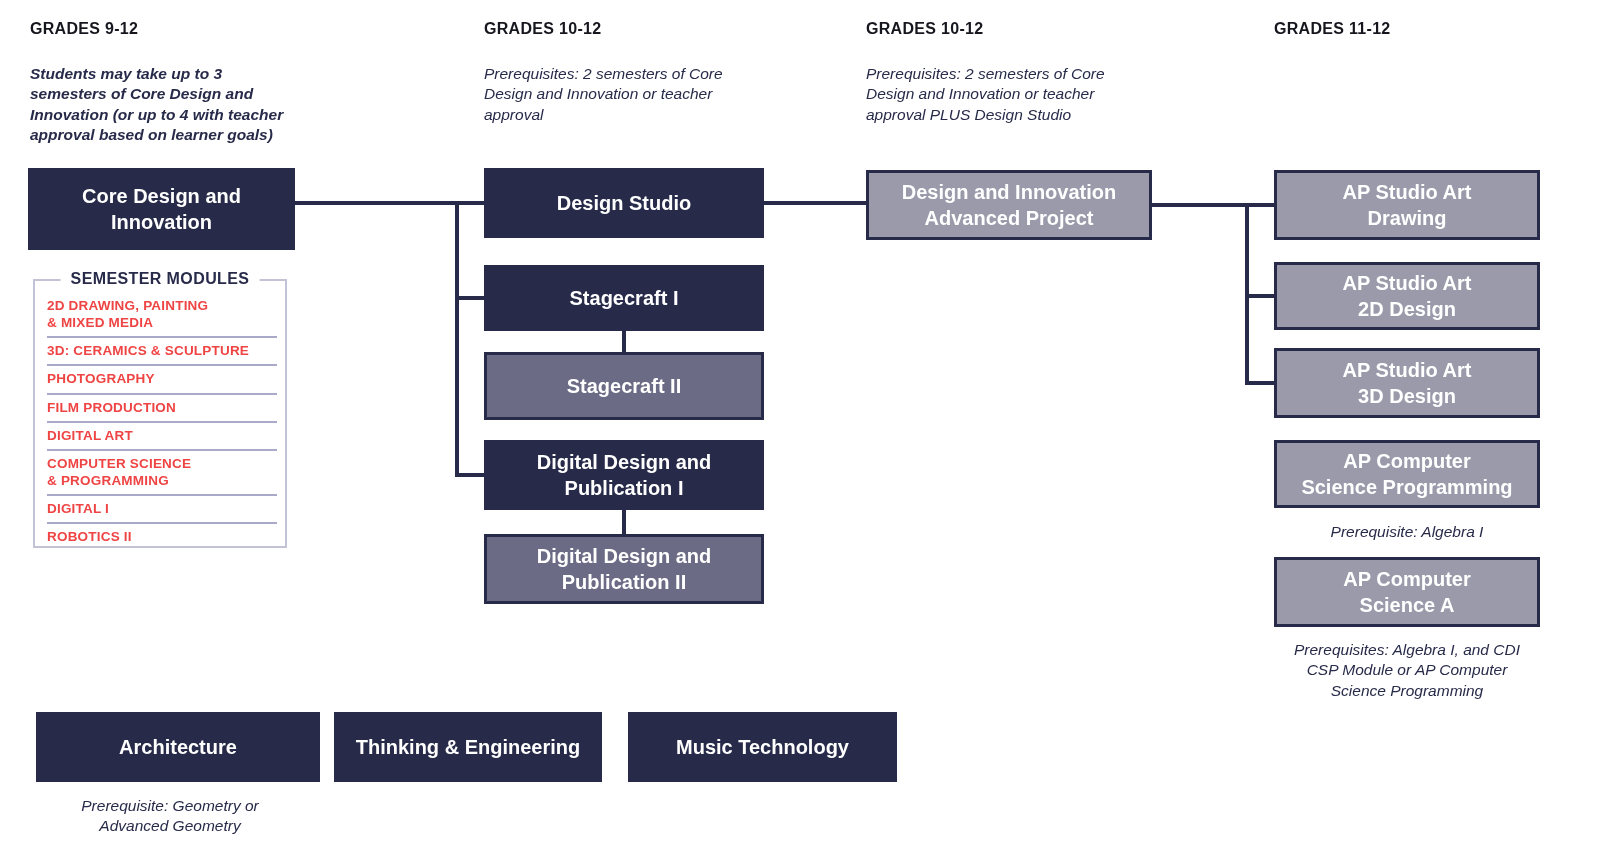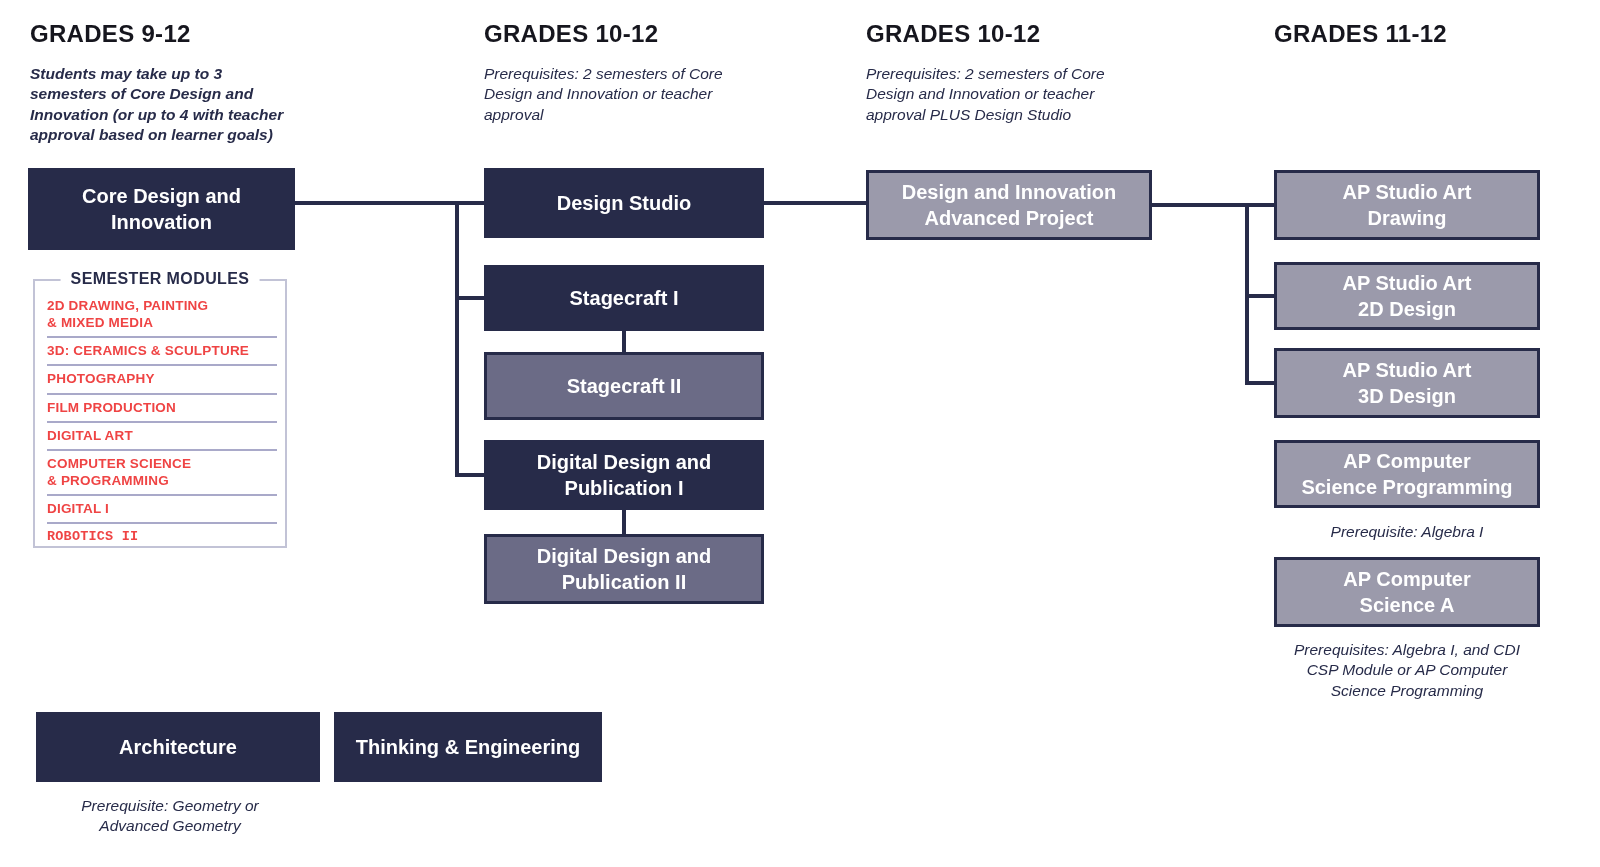--- a/index.html
+++ b/index.html
@@ -7,21 +7,21 @@
     position: relative;
     width: 1600px;
     height: 867px;
     background: #ffffff;
     font-family: "Liberation Sans", sans-serif;
     overflow: hidden;
   }
   .col-header {
     position: absolute;
     top: 20px;
-    font-size: 24px;
+    font-size: 16px;
     font-weight: 700;
     color: #16161e;
     letter-spacing: 0.3px;
     white-space: pre-line;
   }
   .note {
     position: absolute;
     font-size: 15.5px;
     font-style: italic;
     color: #272b49;
@@ -75,21 +75,21 @@
   .module-item {
     font-size: 13.5px;
     font-weight: 700;
     color: #ef4444;
     letter-spacing: 0.2px;
     line-height: 1.27;
     padding: 4px 0 5px 0;
     border-bottom: 2px solid #a9a9c9;
     white-space: pre-line;
   }
-  .module-item:last-child { border-bottom: none; font-family: Liberation Mono, monospace; }
+  .module-item:last-child { border-bottom: none; }
 </style>
 </head>
 <body>
 
 <div class="stage">
 
   <div class="col-header" style="left:30px;">GRADES 9-12</div>
   <div class="col-header" style="left:484px;">GRADES 10-12</div>
   <div class="col-header" style="left:866px;">GRADES 10-12</div>
   <div class="col-header" style="left:1274px;">GRADES 11-12</div>
@@ -157,14 +157,15 @@
   <div class="cbox light" style="left:1274px;top:557px;width:266px;height:70px;">AP Computer
 Science A</div>
   <div class="note center" style="left:1264px;top:640px;width:286px;">Prerequisites: Algebra I, and CDI
 CSP Module or AP Computer
 Science Programming</div>
 
   <div class="cbox navy" style="left:36px;top:712px;width:284px;height:70px;">Architecture</div>
   <div class="note center" style="left:36px;top:796px;width:268px;">Prerequisite: Geometry or
 Advanced Geometry</div>
   <div class="cbox navy" style="left:334px;top:712px;width:268px;height:70px;">Thinking &amp; Engineering</div>
+  <div class="cbox navy" style="left:628px;top:712px;width:269px;height:70px;">Music Technology</div>
 
 </div>
 
 </body></html>

